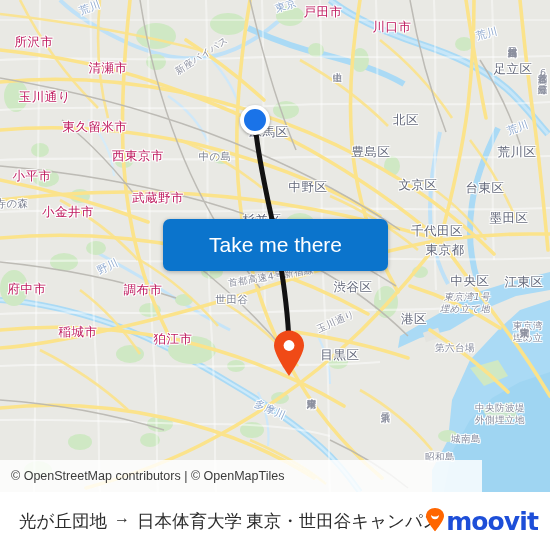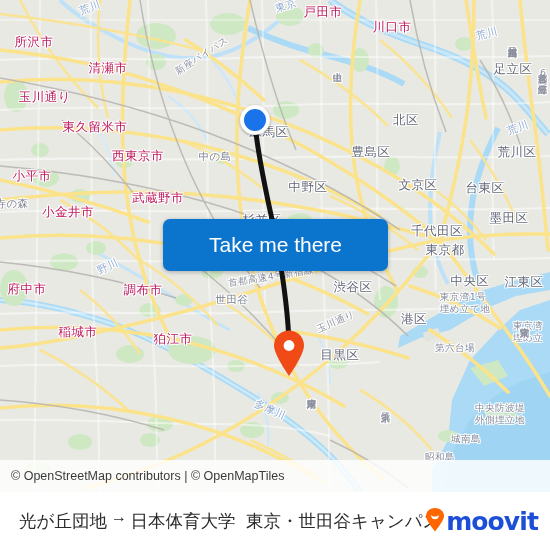--- a/index.html
+++ b/index.html
@@ -75,21 +75,21 @@
     font-family: "Liberation Sans", sans-serif;
     cursor: pointer;
     display: flex; align-items: center; justify-content: center;
     box-shadow: 0 1px 4px rgba(0,0,0,.28);
   }
 
   
   .attrib {
     position: absolute;
     left: 0; top: 460px;
-    width: 550px; height: 32px;
+    width: 482px; height: 32px;
     background: rgba(255,255,255,.82);
     display: flex; align-items: center;
     padding-left: 11px;
     font-size: 12.5px;
     color: #3b3b3b;
     font-family: "Liberation Sans", sans-serif;
   }
 
   
   .footer {
@@ -97,21 +97,21 @@
     left: 0; top: 492px;
     width: 550px; height: 58px;
     background: #ffffff;
     display: flex; align-items: center;
   }
   .footer-route {
     display: flex; align-items: flex-start;
     margin-left: 19px;
     font-size: 17.5px;
     color: #2b2b2b;
-    font-family: Liberation Mono, monospace;
+    font-family: Liberation Serif, serif;
     white-space: nowrap;
   }
   .footer-arrow { margin: 0 7px; font-size: 16px; color: #2b2b2b; }
   .brand {
     position: absolute;
     right: 12px; top: 50%;
     transform: translateY(-50%);
     display: flex; align-items: center;
   }
   .brand-word {
@@ -328,21 +328,21 @@
         <div class="lbl ward" style="left: 353px; top: 287px;">渋谷区</div>
         <div class="lbl ward" style="left: 340px; top: 355px;">目黒区</div>
         <div class="lbl small" style="left: 232px; top: 300px;">世田谷</div>
         <div class="lbl city" style="left: 143px; top: 290px;">調布市</div>
         <div class="lbl city" style="left: 27px; top: 289px;">府中市</div>
         <div class="lbl city" style="left: 78px; top: 332px;">稲城市</div>
         <div class="lbl city" style="left: 173px; top: 339px;">狛江市</div>
         <div class="lbl tiny" style="left: 455px; top: 348px;">第六台場</div>
         <div class="lbl tiny" style="left: 466px; top: 439px; text-align: center;">城南島</div>
         <div class="lbl tiny" style="left: 440px; top: 457px;">昭和島</div>
-        <div class="lbl tiny" style="left: 465px; top: 303px; text-align: left; line-height: 1.25; white-space: pre;">東京湾1号
+        <div class="lbl tiny" style="left: 465px; top: 303px; text-align: right; line-height: 1.25; white-space: pre; font-style: italic;">東京湾1号
 埋め立て地</div>
         <div class="lbl tiny" style="left: 528px; top: 332px; text-align: center; line-height: 1.25; white-space: pre;">東京湾
 埋め立</div>
         <div class="lbl tiny" style="left: 500px; top: 414px; text-align: center; line-height: 1.25; white-space: pre;">中央防波堤
 外側埋立地</div>
         <div class="lbl vert road" style="left: 512px; top: 40px;">首都高速川口線</div>
         <div class="lbl vert road" style="left: 542px; top: 72px;">首都高速6号三郷線</div>
         <div class="lbl vert road" style="left: 337px; top: 65px;">中山道</div>
         <div class="lbl vert road" style="left: 385px; top: 405px;">第二京浜</div>
         <div class="lbl vert road" style="left: 524px; top: 320px;">東京貨物</div>

